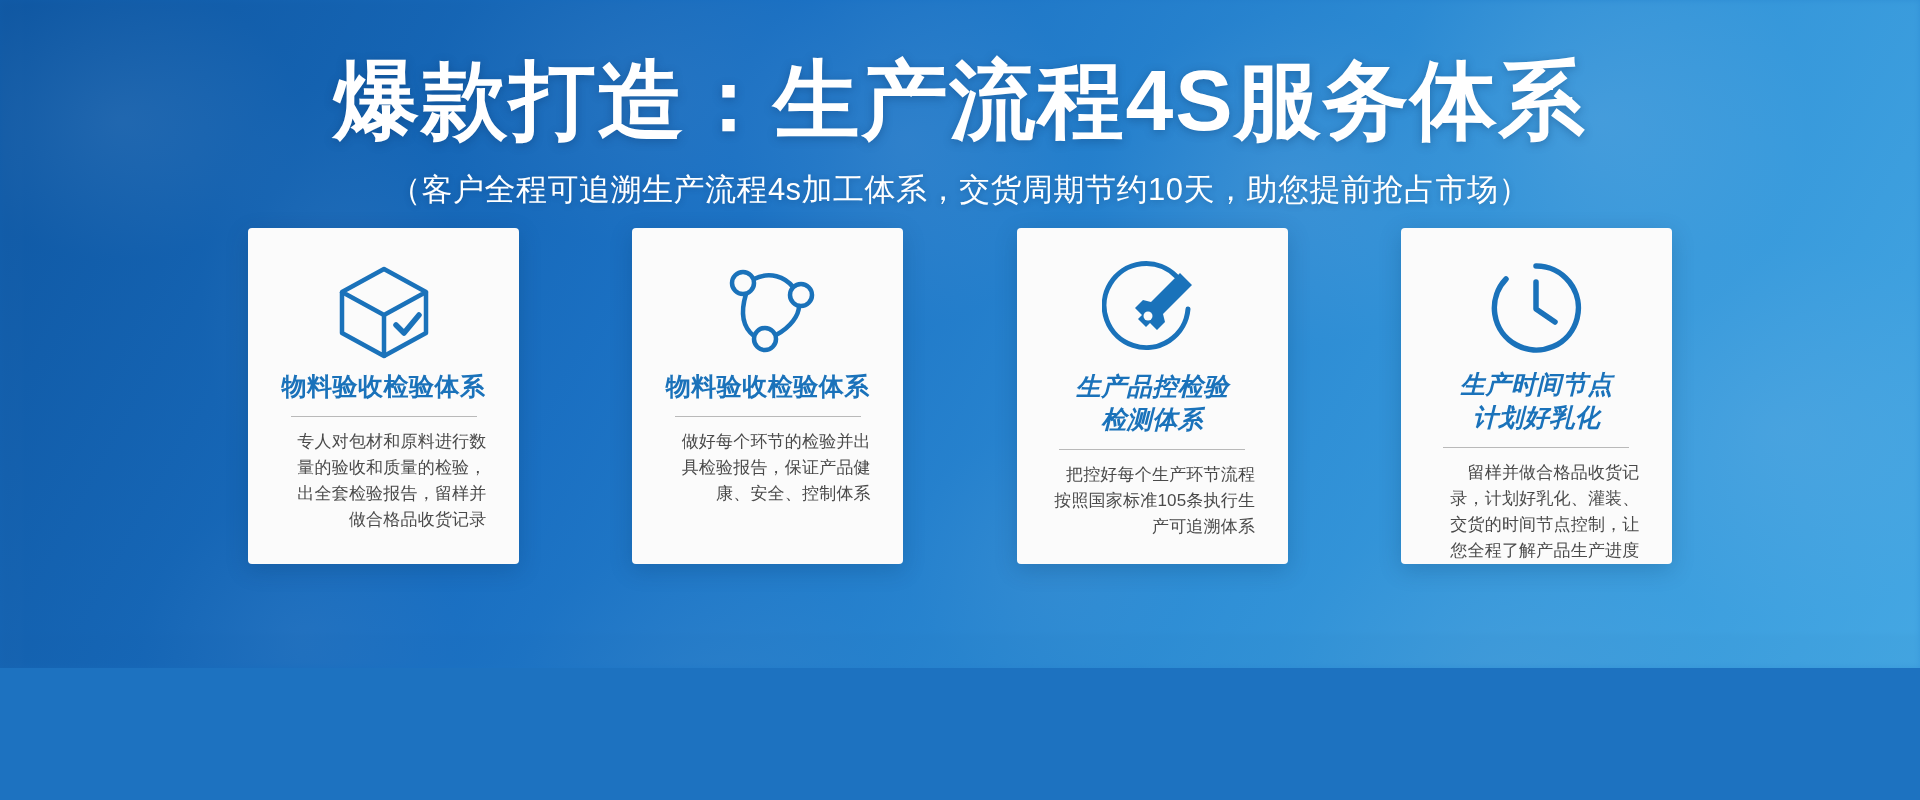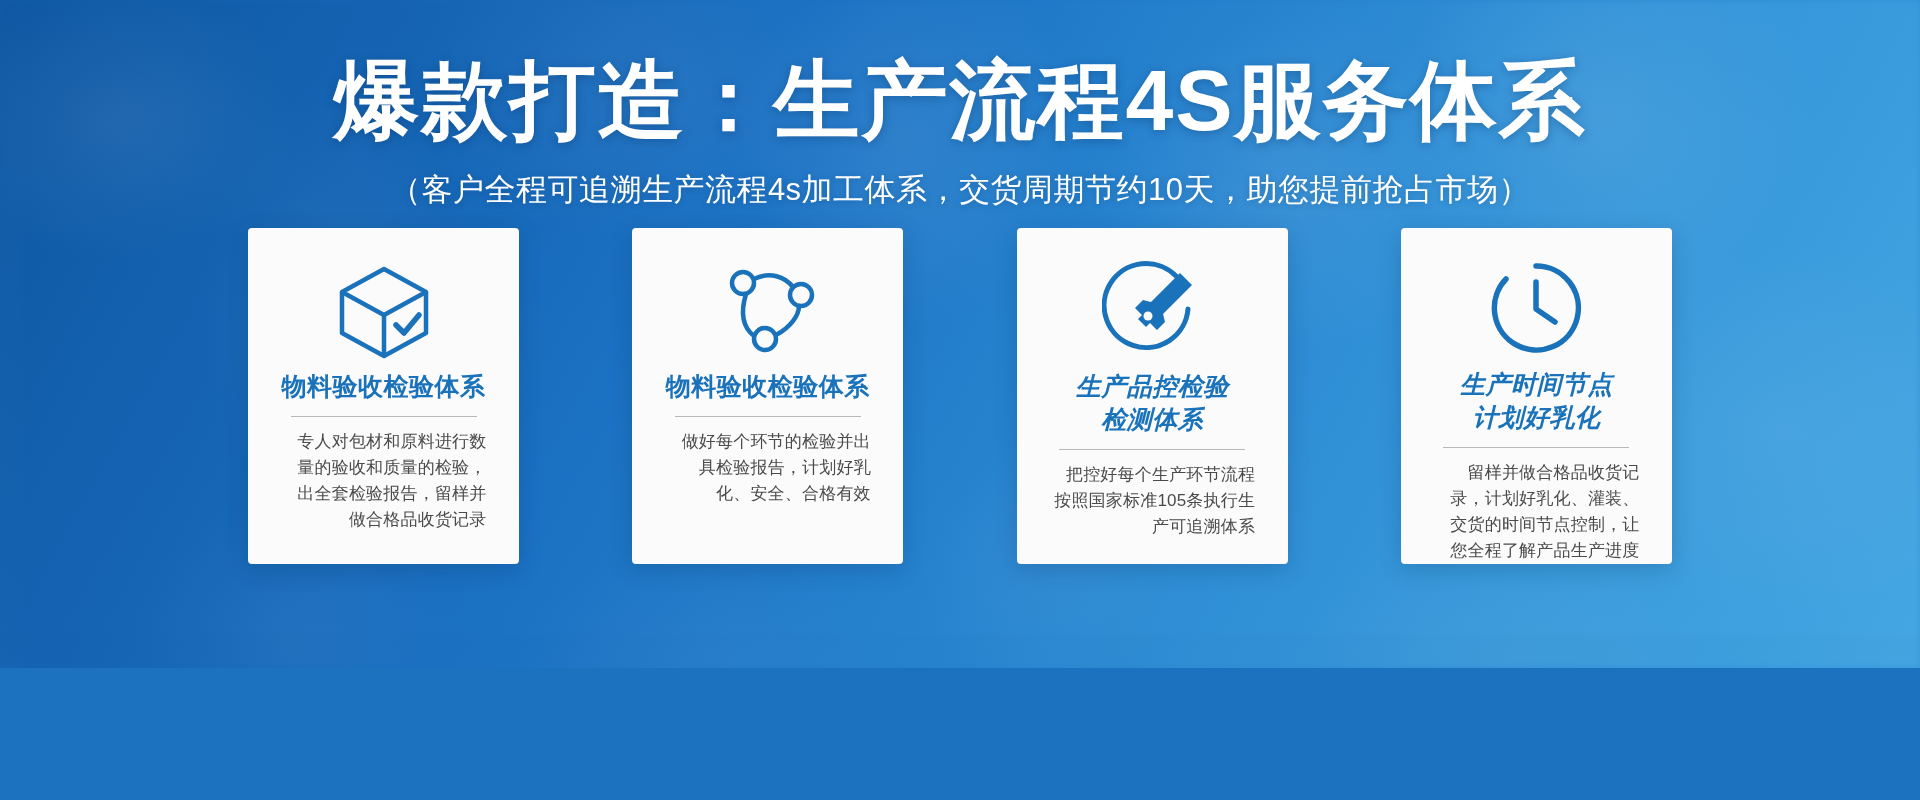--- a/index.html
+++ b/index.html
@@ -119,21 +119,21 @@
             <circle cx="28" cy="22" r="11" stroke="#1a72ba" stroke-width="4.5"></circle>
             <circle cx="86" cy="34" r="11" stroke="#1a72ba" stroke-width="4.5"></circle>
             <circle cx="50" cy="78" r="11" stroke="#1a72ba" stroke-width="4.5"></circle>
             <path d="M31 33 C24 56 30 68 39 75" stroke="#1a72ba" stroke-width="4.5" stroke-linecap="round"></path>
             <path d="M61 74 C76 66 84 54 84 45" stroke="#1a72ba" stroke-width="4.5" stroke-linecap="round"></path>
             <path d="M39 18 C55 10 70 16 78 26" stroke="#1a72ba" stroke-width="4.5" stroke-linecap="round"></path>
           </svg>
         </div>
         <div class="card-title">物料验收检验体系</div>
         <div class="divider"></div>
-        <div class="card-body">做好每个环节的检验并出具检验报告，计划好乳化、安全、合格有效</div>
+        <div class="card-body">做好每个环节的检验并出具检验报告，保证产品健康、安全、控制体系</div>
       </div>
 
       <div class="card two">
         <div class="icon">
           <svg width="100" height="98" viewBox="0 0 100 98" fill="none" xmlns="http://www.w3.org/2000/svg">
             <path d="M74 16 A42 42 0 1 0 86 49" stroke="#1a72ba" stroke-width="5" stroke-linecap="round"></path>
             <path d="M78 13 L49 42 L41 40 L33 48 L40 55 L36 59 L44 67 L48 63 L55 70 L63 62 L61 54 L90 25 Z" fill="#1a72ba"></path>
             <circle cx="46" cy="56" r="4.5" fill="#fbfbfb"></circle>
           </svg>
         </div>

